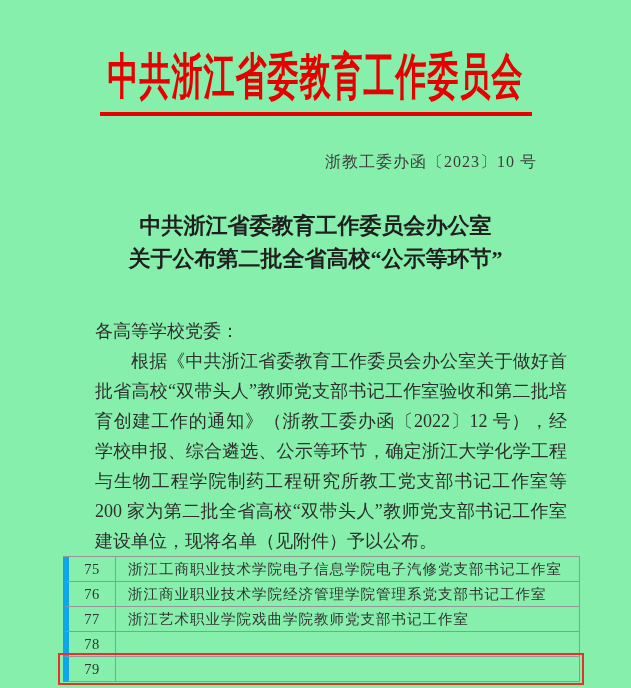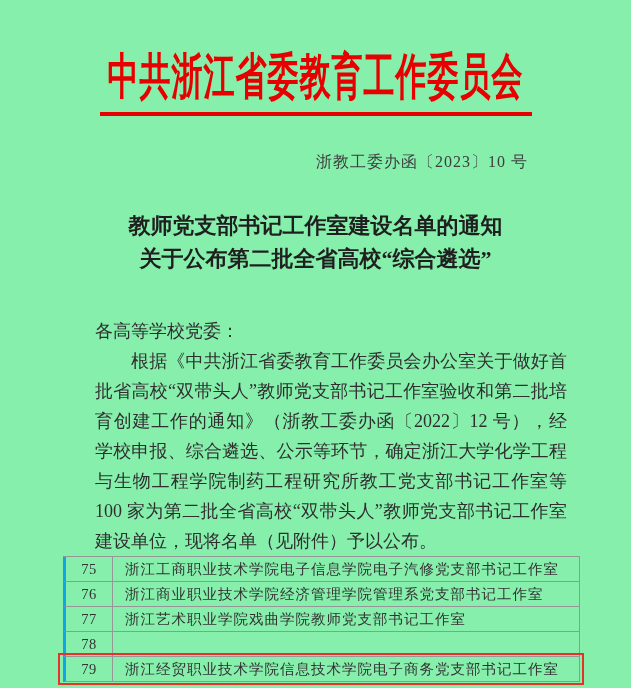--- a/index.html
+++ b/index.html
@@ -30,21 +30,21 @@
     white-space: nowrap;
   }
   .red-rule {
     position: absolute;
     top: 112px; left: 100px;
     width: 432px; height: 4px;
     background: #e60000;
   }
   .doc-number {
     position: absolute;
-    top: 152px; right: 103px;
+    top: 152px; right: 94px;
     font-size: 16px;
     color: #3d3d3d;
     letter-spacing: 1px;
   }
   .doc-title {
     position: absolute;
     top: 209px; left: 0; right: 0;
     text-align: center;
     font-size: 22px;
     font-weight: bold;
@@ -71,21 +71,21 @@
     top: 556px; left: 63px;
     width: 517px;
     border-top: 1px solid #969696;
     font-size: 14.5px;
     color: #333333;
   }
   .t-row {
     display: flex;
     height: 25px;
     align-items: center;
-    border-left: 3px solid #0ea5e9;
+    border-left: 6px solid #0ea5e9;
     border-right: 1px solid #969696;
     border-bottom: 1px solid #969696;
   }
   .t-num {
     width: 47px;
     flex: 0 0 47px;
     text-align: center;
     align-self: stretch;
     line-height: 24px;
     border-right: 1px solid #969696;
@@ -114,45 +114,44 @@
 
   <div class="org-header">
     <span>中共浙江省委教育工作委员会</span>
   </div>
 
   <div class="red-rule"></div>
 
   <div class="doc-number">浙教工委办函〔2023〕10 号</div>
 
   <div class="doc-title">
-    <div>教师党支部书记工作室建设名单的通知</div>
-    <div>关于公布第二批全省高校“综合遴选”</div>
+    <div>中共浙江省委教育工作委员会办公室</div>
+    <div>关于公布第二批全省高校“公示等环节”</div>
   </div>
 
   <div class="body-text">
     <div class="salutation">各高等学校党委：</div>
-    <div class="paragraph">根据《中共浙江省委教育工作委员会办公室关于做好首批省高校“双带头人”教师党支部书记工作室验收和第二批培育创建工作的通知》（浙教工委办函〔2022〕12 号），经学校申报、综合遴选、公示等环节，确定浙江大学化学工程与生物工程学院制药工程研究所教工党支部书记工作室等 100 家为第二批全省高校“双带头人”教师党支部书记工作室建设单位，现将名单（见附件）予以公布。</div>
+    <div class="paragraph">根据《中共浙江省委教育工作委员会办公室关于做好首批省高校“双带头人”教师党支部书记工作室验收和第二批培育创建工作的通知》（浙教工委办函〔2022〕12 号），经学校申报、综合遴选、公示等环节，确定浙江大学化学工程与生物工程学院制药工程研究所教工党支部书记工作室等 200 家为第二批全省高校“双带头人”教师党支部书记工作室建设单位，现将名单（见附件）予以公布。</div>
   </div>
 
   <div class="doc-table">
     <div class="t-row">
       <div class="t-num">75</div>
       <div class="t-name">浙江工商职业技术学院电子信息学院电子汽修党支部书记工作室</div>
     </div>
     <div class="t-row">
       <div class="t-num">76</div>
       <div class="t-name">浙江商业职业技术学院经济管理学院管理系党支部书记工作室</div>
     </div>
     <div class="t-row">
       <div class="t-num">77</div>
       <div class="t-name">浙江艺术职业学院戏曲学院教师党支部书记工作室</div>
     </div>
     <div class="t-row">
       <div class="t-num">78</div>
     </div>
     <div class="t-row">
       <div class="t-num">79</div>
-      <div class="t-name">浙江经贸职业技术学院信息技术学院电子商务党支部书记工作室</div>
     </div>
     <div class="highlight-box"></div>
   </div>
 
 </div>
 
 </body></html>

